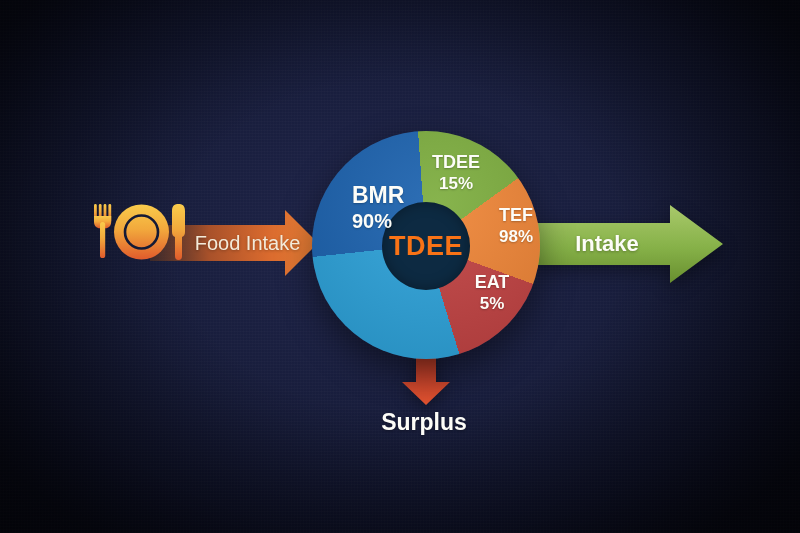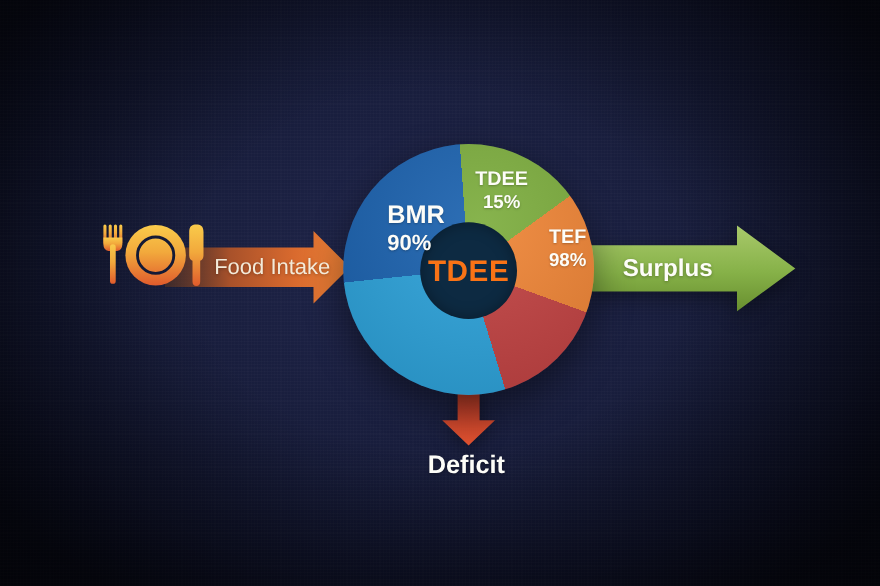--- a/index.html
+++ b/index.html
@@ -127,17 +127,21 @@
     <span class="l2">90%</span>
   </div>
   <div class="seg-label neat-label abs">
     <span class="l1">TDEE</span>
     <span class="l2">15%</span>
   </div>
   <div class="seg-label tef-label abs">
     <span class="l1">TEF</span>
     <span class="l2">98%</span>
   </div>
+  <div class="seg-label eat-label abs">
+    <span class="l1">EAT</span>
+    <span class="l2">5%</span>
+  </div>
 
   <div class="flow-label intake-label abs">Food Intake</div>
-  <div class="flow-label surplus-label abs">Surplus</div>
-  <div class="flow-label deficit-label abs">Deficit</div>
+  <div class="flow-label surplus-label abs">Intake</div>
+  <div class="flow-label deficit-label abs">Surplus</div>
 </div>
 
 </body></html>

